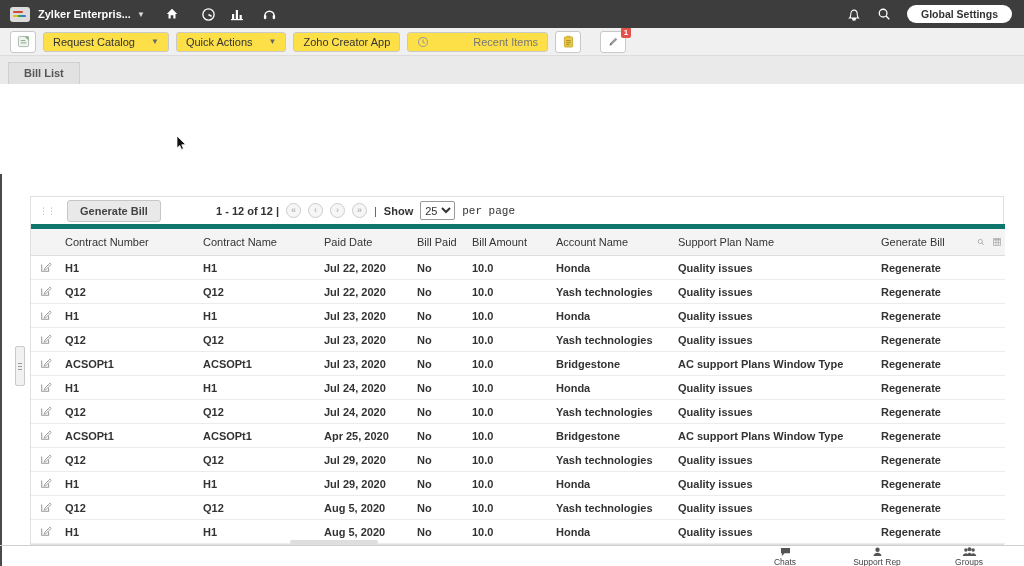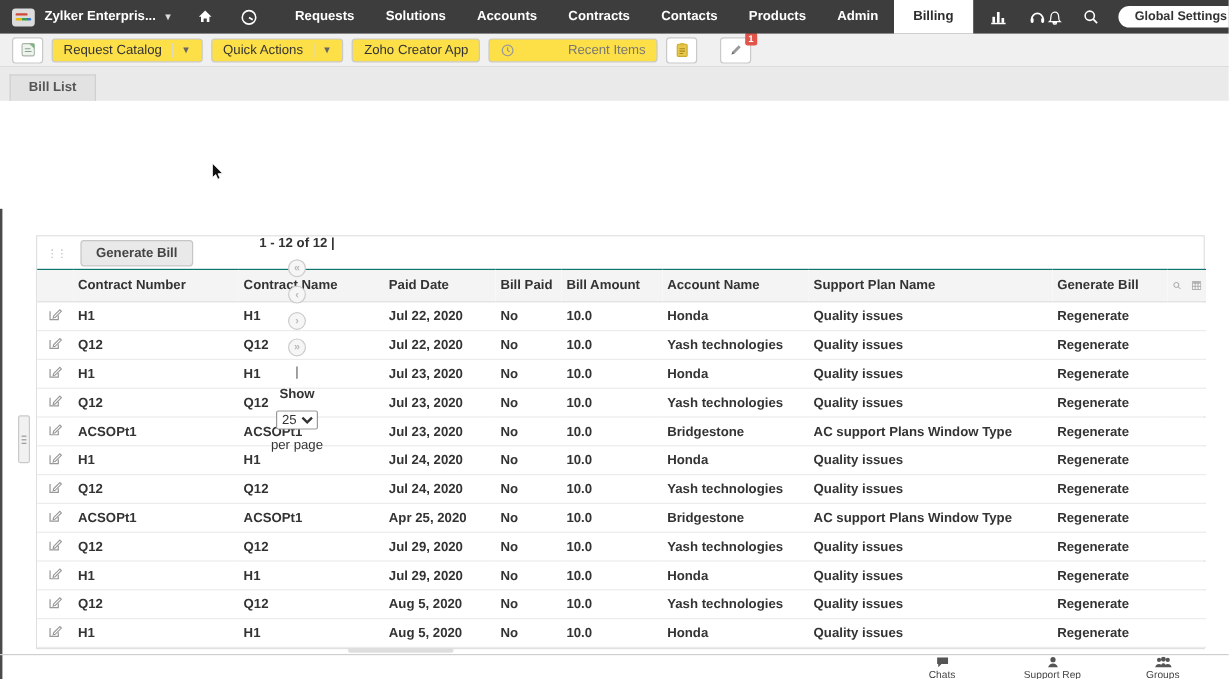--- a/index.html
+++ b/index.html
@@ -51,30 +51,30 @@
                display:flex;flex-direction:column;align-items:center;justify-content:center;gap:2px;}
   .side-handle i{display:block;width:4px;height:1px;background:#9a9a9a;}
 
   .table-card{position:absolute;left:30px;top:112px;width:974px;background:#fff;
               border:1px solid #e0e0e0;box-sizing:border-box;}
   .list-toolbar{height:27px;display:flex;align-items:center;position:relative;}
   .grip{margin-left:8px;color:#b5b5b5;font-size:9px;letter-spacing:-1px;cursor:grab;}
   .gb-btn{margin-left:12px;background:#e9e9e9;border:1px solid #c6c6c6;border-radius:3px;
           font-size:11px;font-weight:700;color:#444;padding:4px 12px;cursor:pointer;}
   .pager{position:absolute;left:185px;top:0;height:27px;display:flex;align-items:center;gap:7px;
-         font-size:11px;font-weight:700;color:#333;flex-direction:column;}
+         font-size:11px;font-weight:700;color:#333;}
   .pg-btn{width:15px;height:15px;border-radius:50%;border:1px solid #ccc;background:#f6f6f6;
           color:#b9b9b9;font-size:9px;line-height:13px;text-align:center;cursor:default;box-sizing:border-box;}
   .pager .sep{color:#555;font-weight:400;}
   select.page-size{height:19px;font-size:11px;border:1px solid #999;border-radius:2px;background:#fff;color:#333;}
-  .pp{font-weight:400;color:#333;}
+  .pp{font-weight:400;color:#333;font-family:Liberation Mono, monospace;}
 
   table{width:100%;border-collapse:collapse;table-layout:fixed;font-size:11px;color:#333;}
-  thead th{background:#f4f4f4;border-top:1px solid #0f766e;border-bottom:1px solid #dedede;
-           height:26px;text-align:left;font-weight:700;padding:0 4px;white-space:nowrap;overflow:hidden;}
+  thead th{background:#f4f4f4;border-top:5px solid #0f766e;border-bottom:1px solid #dedede;
+           height:26px;text-align:left;font-weight:400;padding:0 4px;white-space:nowrap;overflow:hidden;}
   tbody td{height:23px;border-bottom:1px solid #ececec;padding:0 4px;font-weight:600;
            white-space:nowrap;overflow:hidden;background:#fff;}
   td.edit-cell,th.edit-cell{text-align:center;padding:0;}
   .hdr-icons{display:flex;gap:8px;align-items:center;justify-content:flex-start;}
   .regen{cursor:pointer;}
 
   .scroll-hint{position:absolute;left:290px;top:456px;width:88px;height:4px;background:#dedede;border-radius:2px;}
 
   
   .dock-line{position:absolute;left:0;right:0;top:545px;border-top:1px solid #cfcfcf;}
@@ -100,30 +100,20 @@
         <path d="M8 2l6 6h-2v5H9.5V9.5h-3V13H4V8H2z" fill="#fff"></path>
       </svg>
   </span>
   <span class="nav-ic" style="margin-left:22px;">
     <svg width="15" height="15" viewBox="0 0 16 16">
         <circle cx="8" cy="8" r="6" fill="none" stroke="#fff" stroke-width="1.4"></circle>
         <line x1="8" y1="8" x2="11.3" y2="10" stroke="#fff" stroke-width="1.6"></line>
       </svg>
   </span>
 
-  <nav class="nav-items">
-      <div class="nav-item">Requests</div>
-      <div class="nav-item">Solutions</div>
-      <div class="nav-item">Accounts</div>
-      <div class="nav-item">Contracts</div>
-      <div class="nav-item">Contacts</div>
-      <div class="nav-item">Products</div>
-      <div class="nav-item">Admin</div>
-      <div class="nav-item active">Billing</div>
-    </nav>
 
   <span class="nav-ic" style="margin-left:14px;">
     <svg width="16" height="14" viewBox="0 0 16 14">
         <rect x="2" y="7" width="2.2" height="5" fill="#fff"></rect>
         <rect x="5.8" y="3" width="2.2" height="9" fill="#fff"></rect>
         <rect x="9.6" y="8" width="2.2" height="4" fill="#fff"></rect>
         <line x1="1" y1="12.6" x2="13" y2="12.6" stroke="#fff" stroke-width="1.2"></line>
       </svg>
   </span>
   <span class="nav-ic" style="margin-left:16px;">

